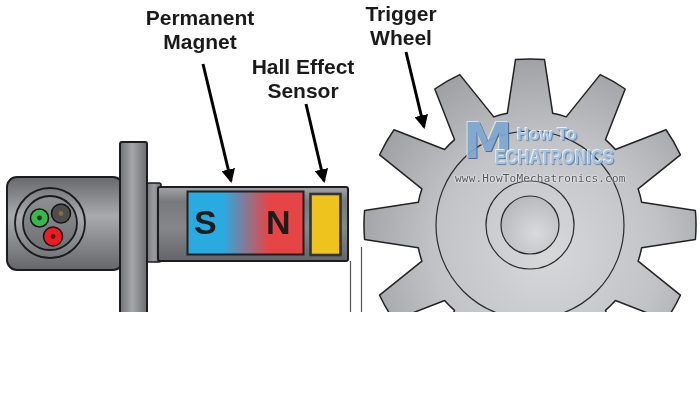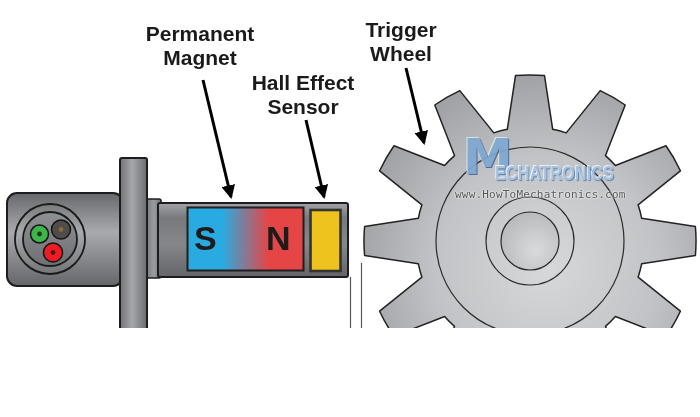--- a/index.html
+++ b/index.html
@@ -1,19 +1,18 @@
 <!DOCTYPE html>
 <html><head>
 <meta charset="utf-8">
 <style>
   html,body{margin:0;padding:0;background:#ffffff;}
   .stage{
     position:relative;width:700px;height:312px;background:#ffffff;overflow:hidden;
     font-family:"Liberation Sans",sans-serif;
-    margin-top:16px;
   }
   .stage svg{position:absolute;left:0;top:0;}
   .callout{
     position:absolute;text-align:center;color:#1a1a1a;
     font-size:21px;line-height:1.12;font-weight:600;white-space:pre-line;
     letter-spacing:0px;
   }
   .pole{
     position:absolute;color:#1c1c1c;font-weight:800;font-size:34px;line-height:1;
   }
@@ -139,17 +138,18 @@
 Sensor</div>
   <div class="callout" style="left:355px;top:2px;width:92px;">Trigger
 Wheel</div>
   <div class="gap-label" style="left:328px;top:387px;width:56px;">Gap</div>
 
   <div class="pole" style="left:194px;top:205px;">S</div>
   <div class="pole" style="left:266px;top:205px;">N</div>
 
   <div class="wm">
     <div class="wm-m">M</div>
+    <div class="wm-line1">How To</div>
     <div class="wm-line2">ECHATRONICS</div>
     <div class="wm-url">www.HowToMechatronics.com</div>
   </div>
 
 </div>
 
 </body></html>

